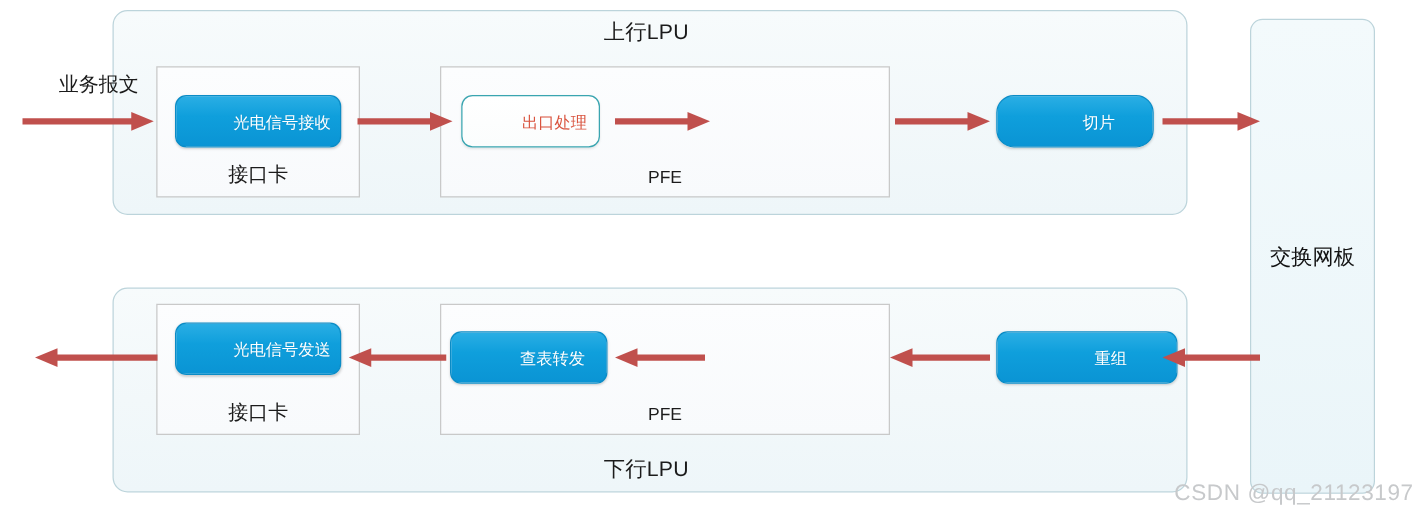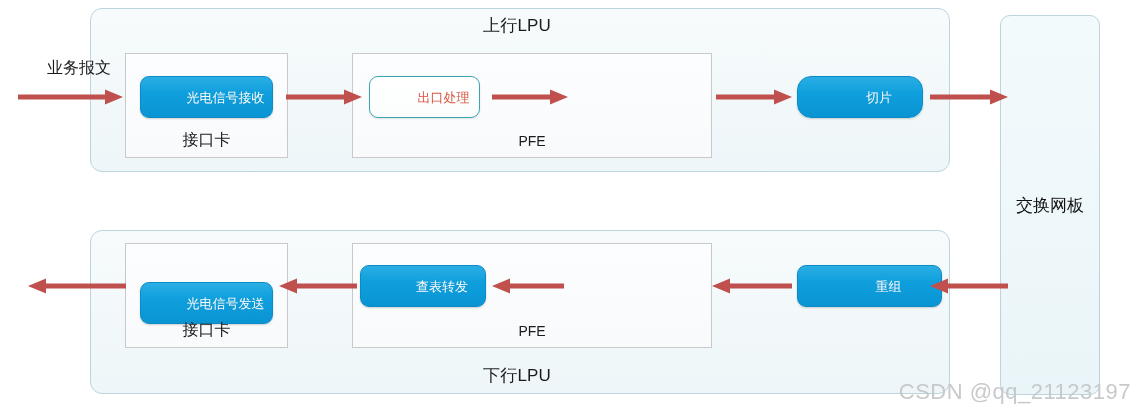--- a/index.html
+++ b/index.html
@@ -82,21 +82,21 @@
   }
 
   
   .arrow{position:absolute;height:18px;}
   .arrow svg{display:block;overflow:visible;}
 
   
   .watermark{
     position:absolute;
     right:6px;bottom:4px;
-    font-size:22px;
+    font-size:18px;
     color:#c7c9cb;
     letter-spacing:.5px;
     white-space:nowrap;
     user-select:none;
   }
 
   
   .caption{
     position:absolute;
     font-size:16px;
@@ -126,21 +126,21 @@
 
   <div class="fabric" style="left:1000px;top:15px;width:100px;height:380px;">
     <span class="fabric-label">交换网板</span>
   </div>
 
   <div class="lpu" style="left:90px;top:230px;width:860px;height:164px;"></div>
 
   <div class="lpu-label" style="left:483px;top:364px;">下行LPU</div>
 
   <div class="card" style="left:125px;top:243px;width:163px;height:105px;"></div>
-  <div class="node blue" style="left:140px;top:282px;width:133px;height:42px;">光电信号发送</div>
+  <div class="node blue" style="left:140px;top:258px;width:133px;height:42px;">光电信号发送</div>
   <div class="card-label" style="left:125px;top:320px;width:163px;">接口卡</div>
 
   <div class="card" style="left:352px;top:243px;width:360px;height:105px;"></div>
   <div class="node blue" style="left:360px;top:265px;width:126px;height:42px;">查表转发</div>
   <div class="card-label small" style="left:352px;top:323px;width:360px;">PFE</div>
 
   <div class="node blue" style="left:797px;top:265px;width:145px;height:42px;">重组</div>
 
   <div class="caption" style="left:10px;top:58px;">业务报文</div>
 

